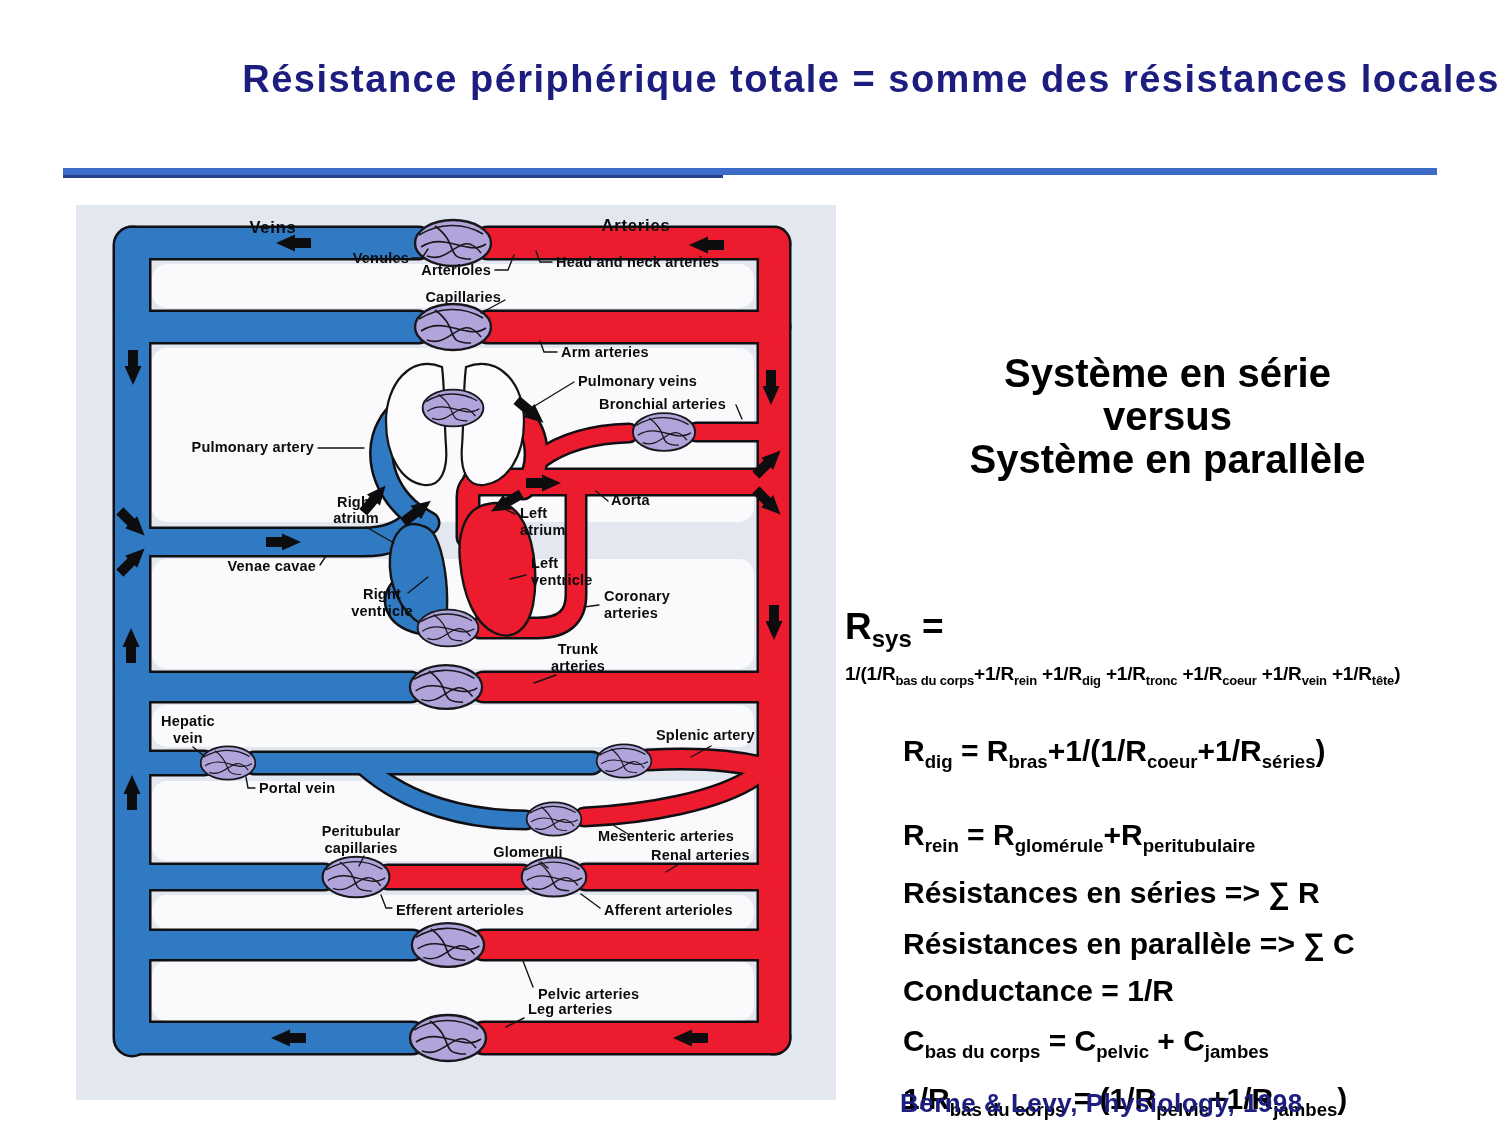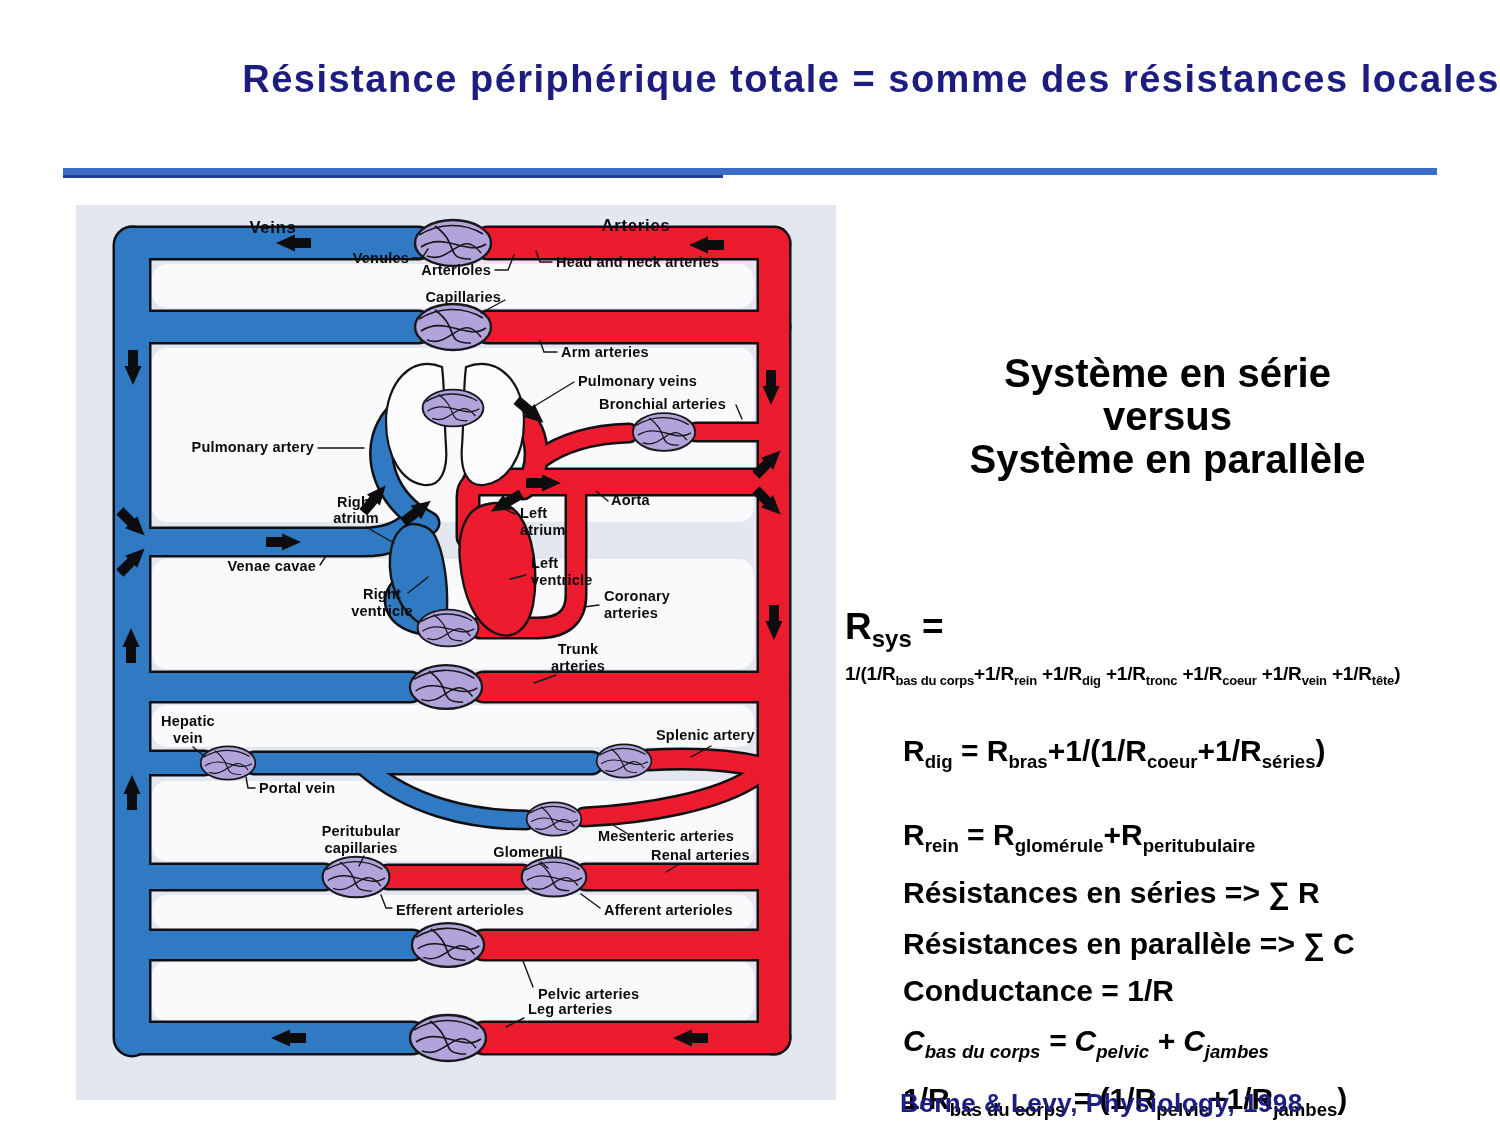--- a/index.html
+++ b/index.html
@@ -25,21 +25,21 @@
   .rsys{position:absolute;left:845px;top:560px;font-weight:bold;color:#000;margin-top:46px;}
   .rsys-head{font-size:37px;line-height:42px;}
   .rsys-head sub{font-size:24px;font-weight:bold;}
   .rsys-body{font-size:19px;line-height:27px;white-space:nowrap;letter-spacing:-0.2px;}
   .rsys-body sub{font-size:13px;font-weight:bold;}
   .flines{position:absolute;left:903px;top:727px;width:578px;font-size:30px;font-weight:bold;color:#000;}
   .fline{line-height:47px;white-space:nowrap;}
   .fline sub{font-size:0.62em;font-weight:bold;}
   .fline.gap-after{margin-bottom:26px;}
   .fline.gap-before-sm{margin-top:4px;}
-  .fline.gap-before-xs{margin-top:3px;font-style:italic;}
+  .fline.gap-before-xs{margin-top:3px;}
   .citation{position:absolute;left:900px;top:1088px;width:562px;text-align:left;
             font-size:26px;font-weight:600;color:var(--title-color);letter-spacing:0.5px;}
   
   svg{display:block;}
   .bgrect{fill:var(--diagram-bg);}
   .hole{fill:var(--hole);}
   .vo{stroke:#101014;fill:none;stroke-linecap:round;stroke-linejoin:round;}
   path.vessel{fill:none;stroke-linecap:round;stroke-linejoin:round;}
   path.vessel.v{stroke:var(--vein);}
   path.vessel.a{stroke:var(--artery);}

